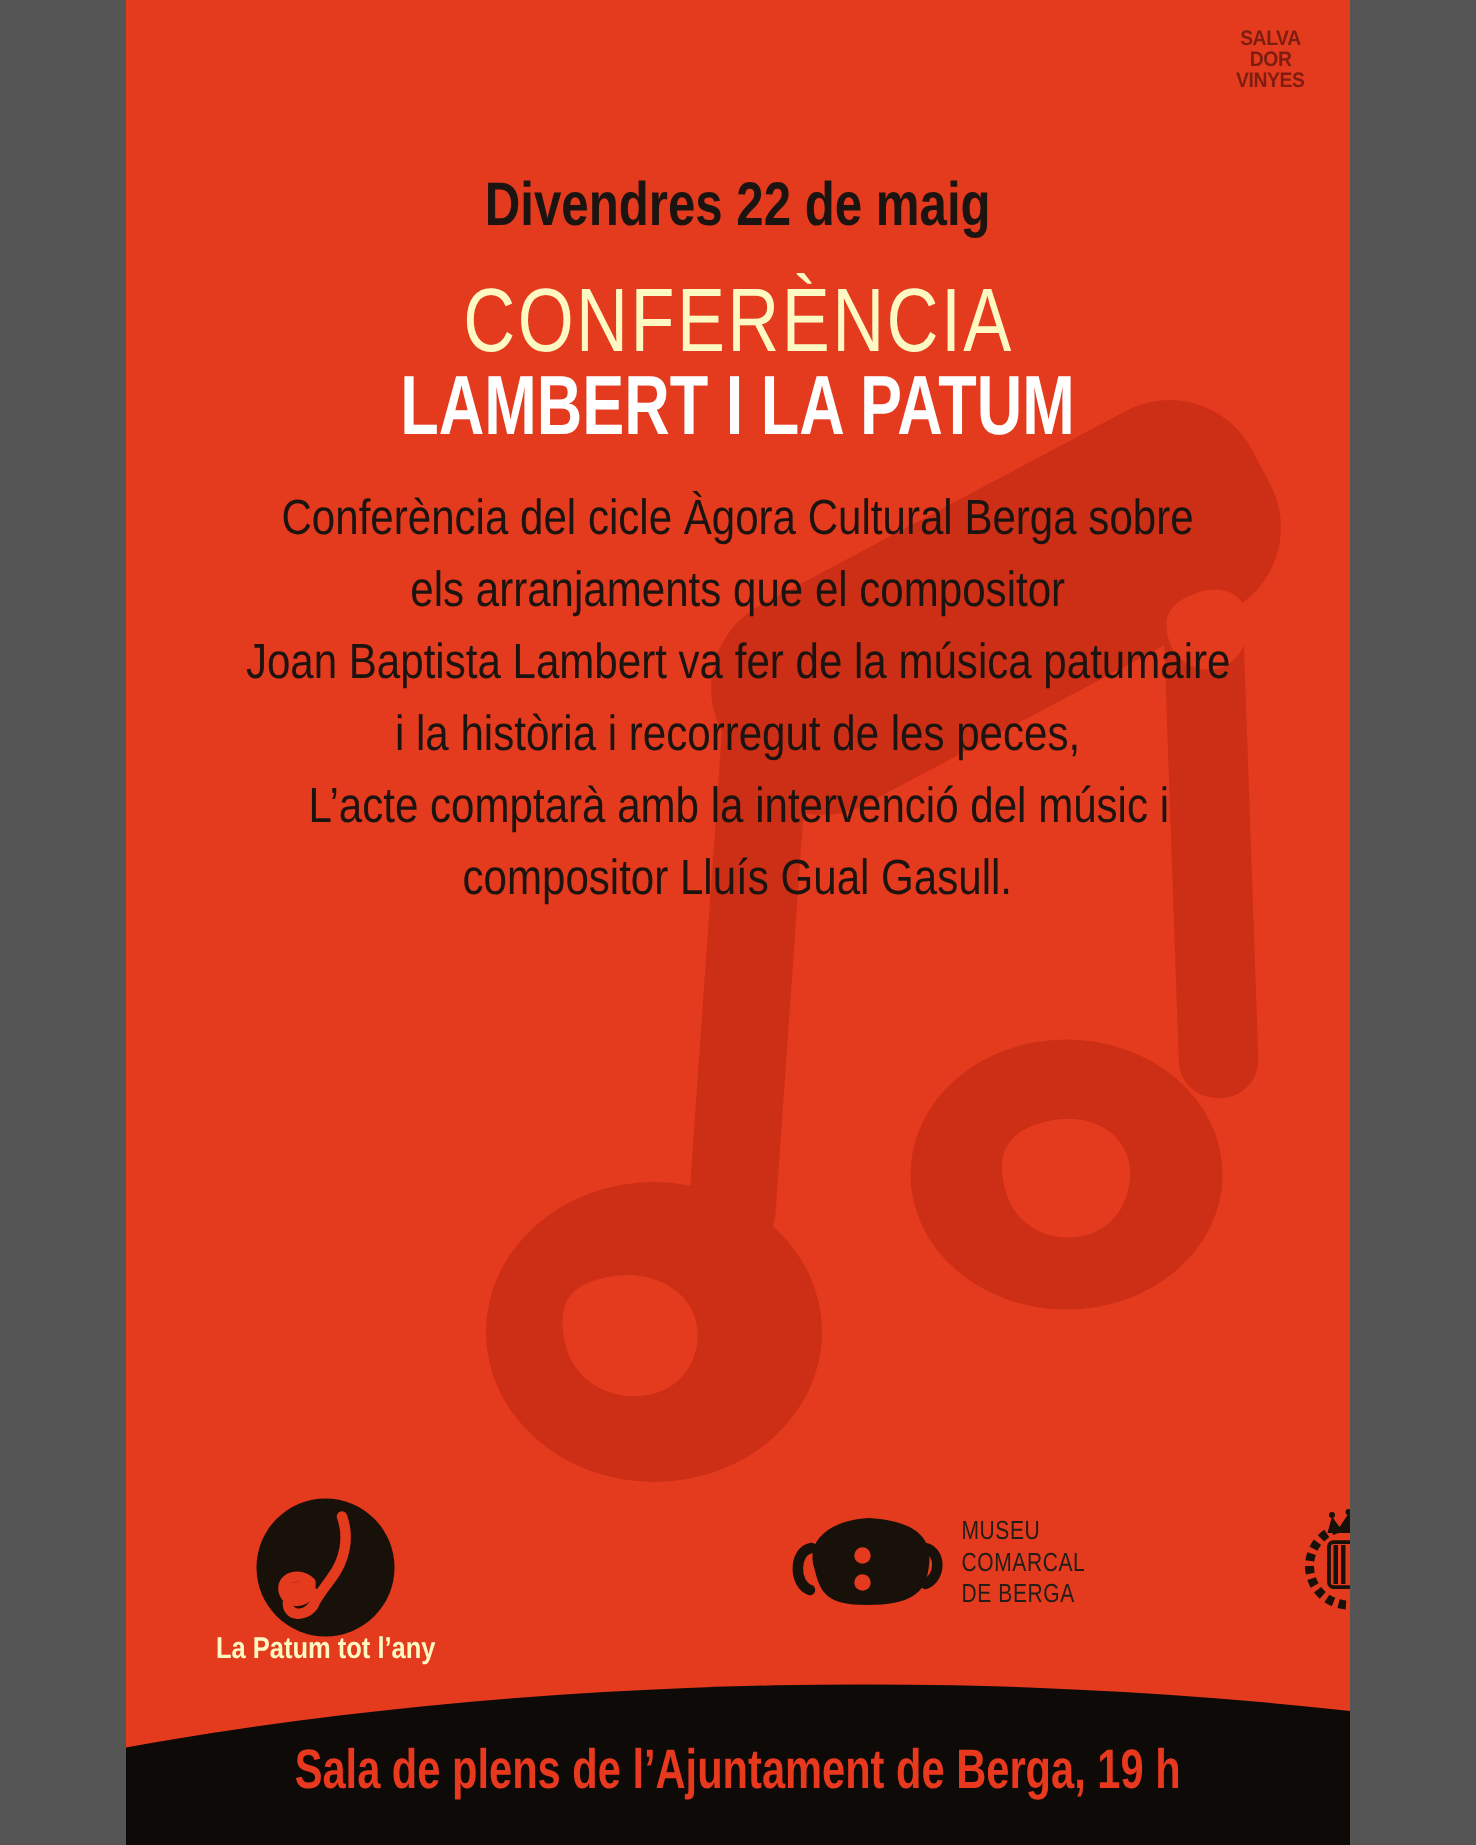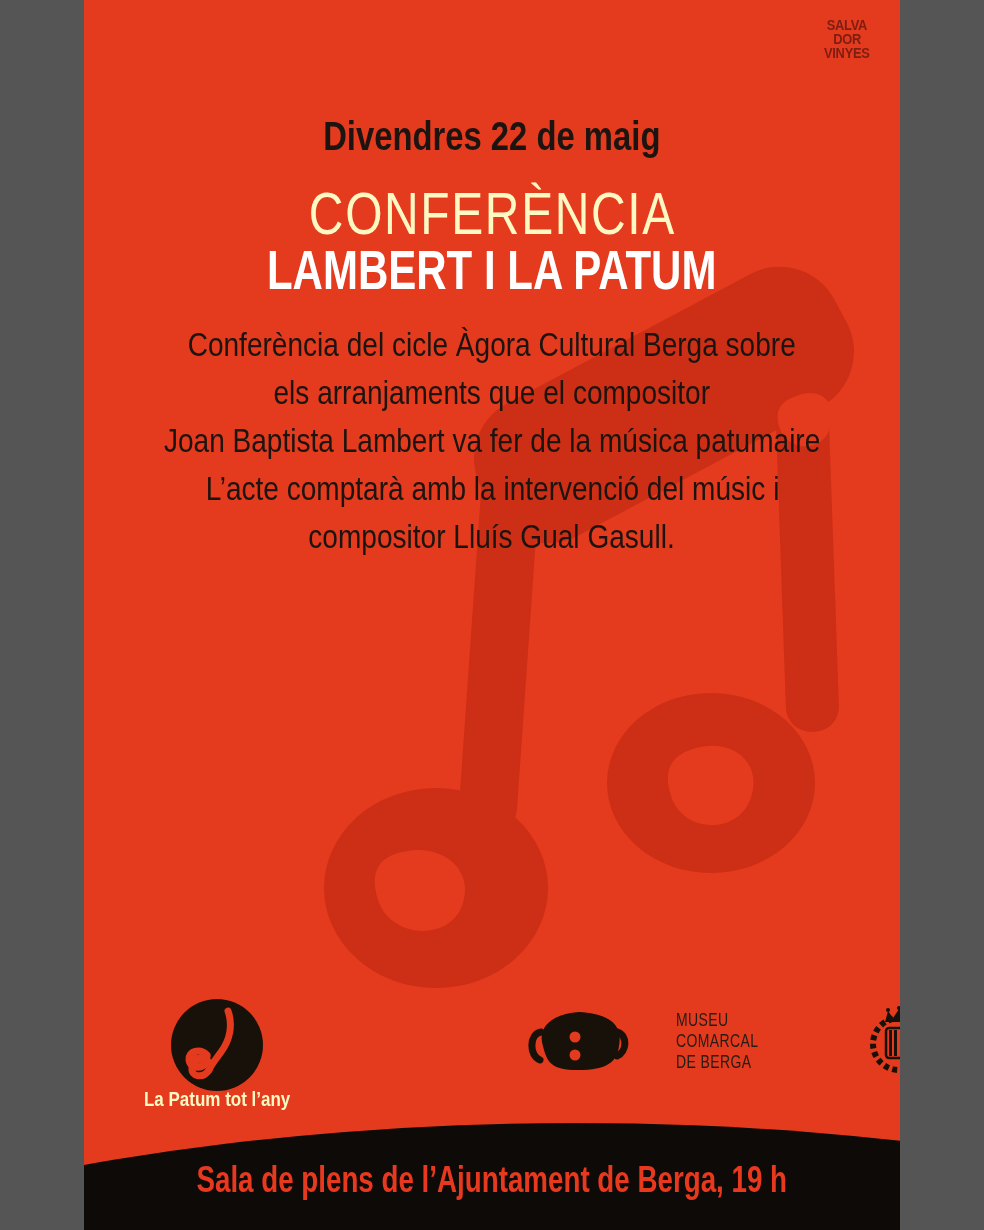--- a/index.html
+++ b/index.html
@@ -34,21 +34,21 @@
   .body-text{top:321px;color:#1b1410;font-size:33px;font-weight:400;}
   .body-text .line{height:48px;line-height:48px;}
   .body-text .cond{--sx:.85;}
 
   
   .logo-patum{position:absolute;left:33px;top:998px;width:200px;z-index:2;text-align:center;}
   .logo-patum .badge{display:block;margin:0 auto;}
   .logo-patum .label{margin-top:-4px;color:#fef9c3;font-size:20px;font-weight:700;}
   .logo-patum .cond{--sx:.85;}
 
-  .logo-museu{position:absolute;left:443px;top:1006px;z-index:2;display:flex;align-items:flex-start;gap:35px;}
+  .logo-museu{position:absolute;left:443px;top:1006px;z-index:2;display:flex;align-items:flex-start;}
   .museu-text{margin-left:12px;margin-top:4px;color:#231d18;font-size:17.5px;line-height:21px;letter-spacing:.5px;font-weight:400;text-align:left;}
   .museu-text .cond-l{--sx:.8;}
 
   .logo-ajuntament{position:absolute;left:781px;top:1006px;z-index:2;display:flex;align-items:center;gap:20px;}
   .aj-divider{width:2px;height:58px;background:#1b1410;margin:0 10px 0 8px;}
   .aj-text{color:#1b1410;font-size:18px;line-height:22px;text-align:left;}
   .aj-text .bold{font-weight:700;}
   .aj-text .cond-l{--sx:.95;}
 
   .dome{
@@ -93,20 +93,21 @@
     <span class="cond">CONFERÈNCIA</span>
   </div>
   <div class="layer title">
     <span class="cond">LAMBERT I LA PATUM</span>
   </div>
 
   <div class="layer body-text">
     <div class="line"><span class="cond">Conferència del cicle Àgora Cultural Berga sobre</span></div>
     <div class="line"><span class="cond">els arranjaments que el compositor</span></div>
     <div class="line"><span class="cond">Joan Baptista Lambert va fer de la música patumaire</span></div>
+    <div class="line"><span class="cond">i la història i recorregut de les peces,</span></div>
     <div class="line"><span class="cond">L’acte comptarà amb la intervenció del músic i</span></div>
     <div class="line"><span class="cond">compositor Lluís Gual Gasull.</span></div>
   </div>
 
   <div class="logo-patum">
     <svg class="badge" width="94" height="94" viewBox="0 0 94 94" aria-hidden="true">
       <circle cx="47" cy="47" r="46" fill="#171109"></circle>
       <g fill="none" stroke="#e43a1d" stroke-width="7" stroke-linecap="round">
         <path d="M58,13 C63,27 60,42 51,54 C46,61 41,67 39,72"></path>
         <path d="M39,72 C33,81 21,79 22,70 C23,62 34,59 40,65"></path>

